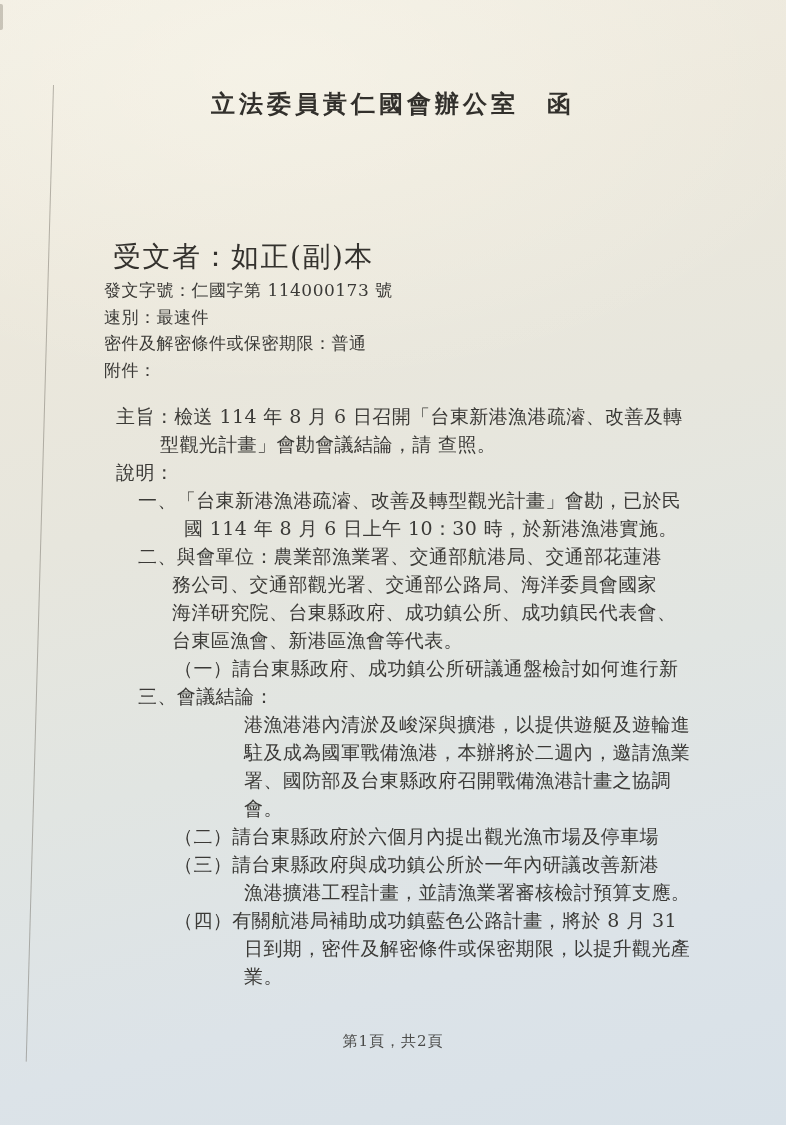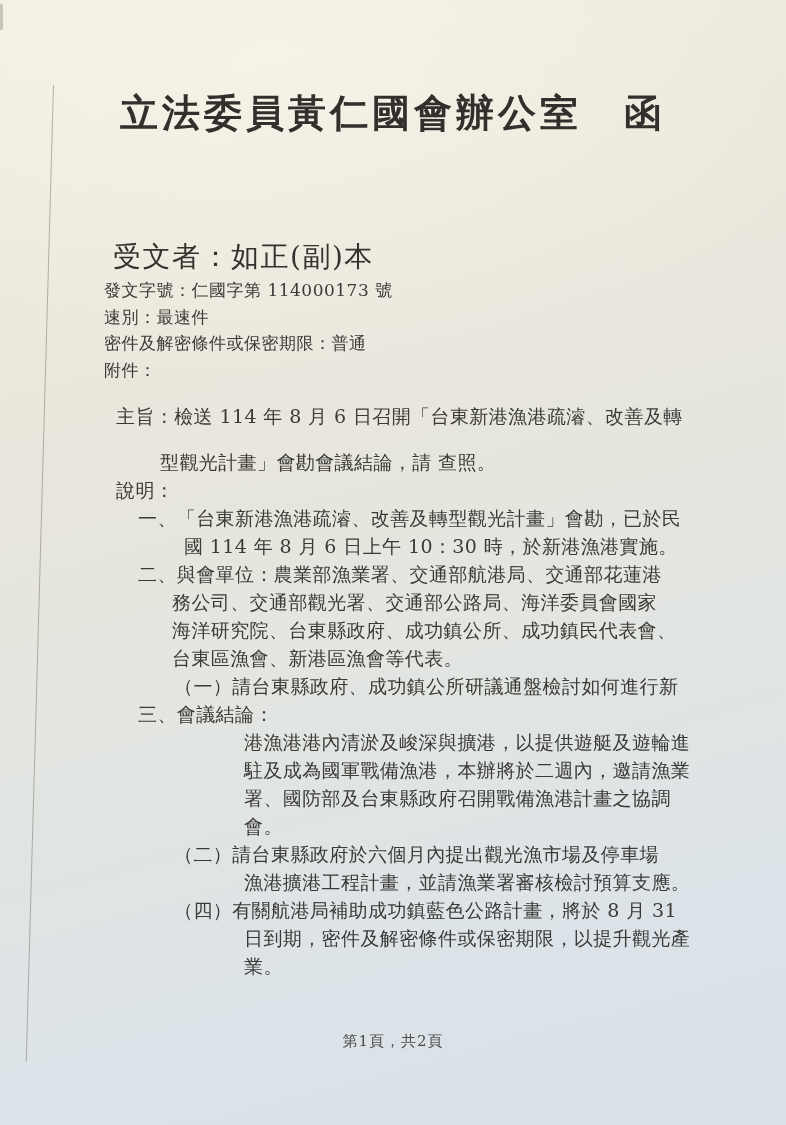--- a/index.html
+++ b/index.html
@@ -22,21 +22,21 @@
     background:rgba(104,100,90,0.45);
     transform:rotate(1.6deg);transform-origin:top center;
   }
   .edge-smudge{
     position:absolute;left:0;top:4px;width:3px;height:26px;
     background:rgba(120,114,100,0.35);border-radius:0 2px 2px 0;
   }
   .title{
     position:absolute;top:88px;left:0;width:100%;
     margin:0;text-align:center;
-    font-size:38px;font-weight:bold;letter-spacing:4px;
+    font-size:24px;font-weight:bold;letter-spacing:4px;
     color:#32302c;
   }
   .contact{
     position:absolute;left:452px;top:150px;
     font-size:15px;line-height:26px;letter-spacing:0.5px;color:#46443f;
     white-space:nowrap;
   }
   .contact .line:last-child{font-size:13.5px;line-height:24px;}
   .recipient{
     position:absolute;left:113px;top:238px;
@@ -46,21 +46,21 @@
     position:absolute;left:104px;top:277px;
     font-size:17px;line-height:26.5px;letter-spacing:0.5px;color:#3b3a37;
     white-space:nowrap;
   }
   .body{
     position:absolute;left:108px;top:402px;
     font-size:19px;line-height:28px;letter-spacing:0.4px;color:#3b3a37;
     white-space:nowrap;
   }
   .body .ind0{margin-left:8px;}
-  .body .ind1{margin-left:52px;margin-top:18px;}
+  .body .ind1{margin-left:52px;}
   .body .ind2{margin-left:30px;}
   .body .ind3{margin-left:76px;}
   .body .ind4{margin-left:64px;}
   .body .ind5{margin-left:66px;}
   .body .ind6{margin-left:136px;}
   .footer{
     position:absolute;left:0;top:1032px;width:100%;
     text-align:center;font-size:15px;letter-spacing:1px;color:#4a4a48;
   }
 </style>
@@ -94,20 +94,21 @@
       <div class="line ind4">務公司、交通部觀光署、交通部公路局、海洋委員會國家</div>
       <div class="line ind4">海洋研究院、台東縣政府、成功鎮公所、成功鎮民代表會、</div>
       <div class="line ind4">台東區漁會、新港區漁會等代表。</div>
       <div class="line ind5">（一）請台東縣政府、成功鎮公所研議通盤檢討如何進行新</div>
       <div class="line ind2">三、會議結論：</div>
       <div class="line ind6">港漁港港內清淤及峻深與擴港，以提供遊艇及遊輪進</div>
       <div class="line ind6">駐及成為國軍戰備漁港，本辦將於二週內，邀請漁業</div>
       <div class="line ind6">署、國防部及台東縣政府召開戰備漁港計畫之協調</div>
       <div class="line ind6">會。</div>
       <div class="line ind5">（二）請台東縣政府於六個月內提出觀光漁市場及停車場</div>
+      <div class="line ind5">（三）請台東縣政府與成功鎮公所於一年內研議改善新港</div>
       <div class="line ind6">漁港擴港工程計畫，並請漁業署審核檢討預算支應。</div>
       <div class="line ind5">（四）有關航港局補助成功鎮藍色公路計畫，將於 8 月 31</div>
       <div class="line ind6">日到期，密件及解密條件或保密期限，以提升觀光產</div>
       <div class="line ind6">業。</div>
     </div>
 
   <div class="footer">第1頁，共2頁</div>
 </div>
 
 </body></html>

